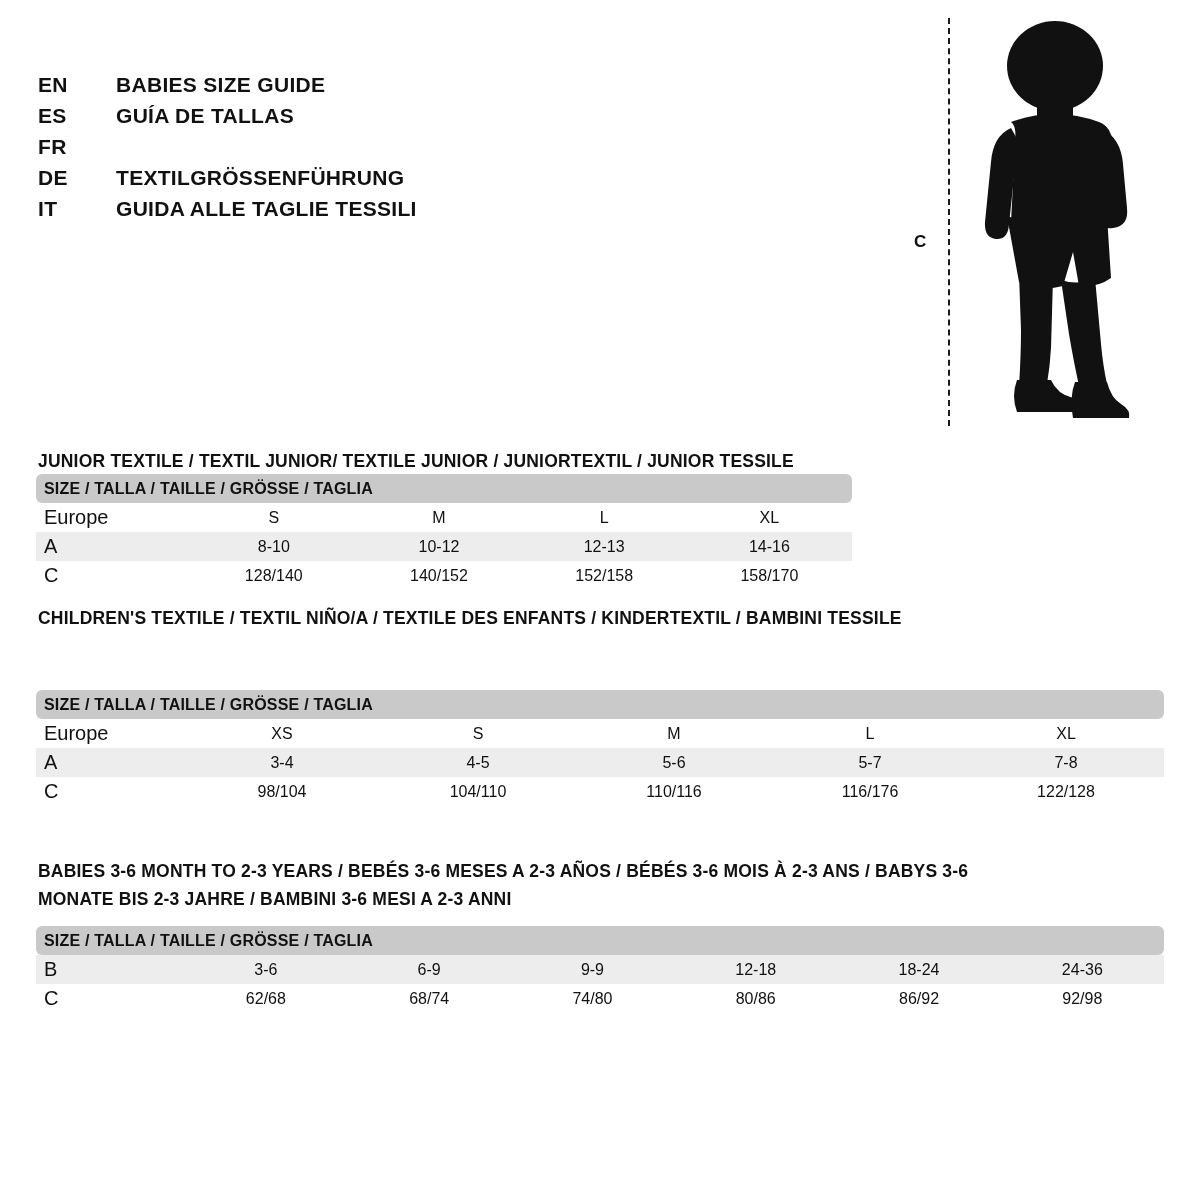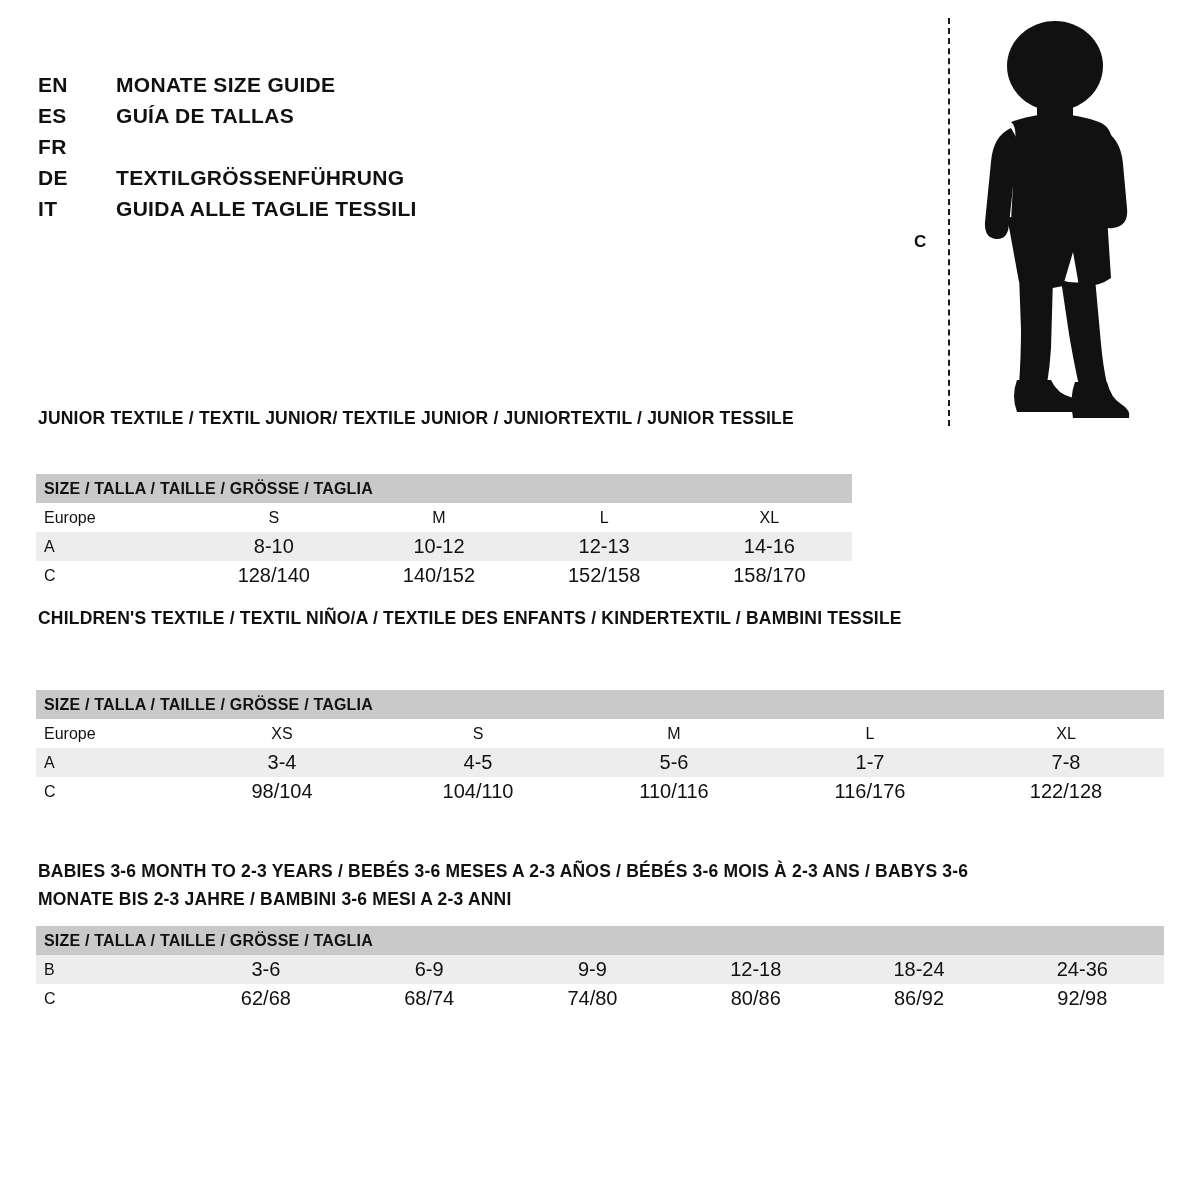--- a/index.html
+++ b/index.html
@@ -94,25 +94,26 @@
     padding: 0;
     height: 29px;
     vertical-align: middle;
   }
   .band {
     background: #c9c9c9;
     font-weight: bold;
     font-size: 16px;
     letter-spacing: 0.2px;
     padding-left: 8px !important;
+    border-radius: 6px;
   }
   .row-white { background: #ffffff; }
   .row-grey  { background: #ededed; }
-  .lbl { padding-left: 8px !important; font-size: 16px; }
-  .val { text-align: center; font-size: 20px; }
+  .lbl { padding-left: 8px !important; font-size: 20px; }
+  .val { text-align: center; font-size: 16px; }
   .hdr { text-align: center; font-size: 16px; }
 
   
   .notes {
     position: absolute;
     left: 38px;
     top: 1068px;
     width: 1100px;
   }
   .note {
@@ -124,21 +125,21 @@
   }
 </style>
 </head>
 <body>
 
 <div class="page">
 
   <div class="lang-block">
     <div class="lang-row">
       <div class="lang-code">EN</div>
-      <div class="lang-title">MONATE SIZE GUIDE</div>
+      <div class="lang-title">BABIES SIZE GUIDE</div>
     </div>
     <div class="lang-row">
       <div class="lang-code">ES</div>
       <div class="lang-title">GUÍA DE TALLAS</div>
     </div>
     <div class="lang-row">
       <div class="lang-code">FR</div>
     </div>
     <div class="lang-row">
       <div class="lang-code">DE</div>
@@ -171,21 +172,21 @@
         <path d="M64 256 q20 8 34 4 l-2 70 q-1 18 -4 36 l-28 2 q2 -30 2 -56 z"></path>
 
         <path d="M106 262 q18 6 34 -2 l6 66 q2 22 6 40 l-28 2 q-6 -28 -10 -52 z"></path>
 
         <path d="M62 362 h34 q6 14 22 18 q12 4 10 14 h-66 q-6 -16 0 -32 z"></path>
         <path d="M120 364 h32 q4 16 14 22 q10 6 8 14 h-56 q-4 -20 2 -36 z"></path>
       </g>
     </svg>
   </div>
 
-  <div class="sec-title" style="top:408px;">JUNIOR TEXTILE / TEXTIL JUNIOR/ TEXTILE JUNIOR / JUNIORTEXTIL / JUNIOR TESSILE</div>
+  <div class="sec-title" style="top:451px;">JUNIOR TEXTILE / TEXTIL JUNIOR/ TEXTILE JUNIOR / JUNIORTEXTIL / JUNIOR TESSILE</div>
 
   <table class="size-table" style="top:474px; left:36px; width:816px;">
     <tbody>
         <tr>
       <td class="band" colspan="5">SIZE / TALLA / TAILLE / GRÖSSE / TAGLIA</td>
     </tr>
     <tr class="row-white">
       <td class="lbl" style="width:155px;">Europe</td>
       <td class="hdr" style="width:165px;">S</td>
       <td class="hdr" style="width:165px;">M</td>
@@ -222,21 +223,21 @@
       <td class="hdr" style="width:196px;">S</td>
       <td class="hdr" style="width:196px;">M</td>
       <td class="hdr" style="width:196px;">L</td>
       <td class="hdr" style="width:196px;">XL</td>
     </tr>
     <tr class="row-grey">
       <td class="lbl">A</td>
       <td class="val">3-4</td>
       <td class="val">4-5</td>
       <td class="val">5-6</td>
-      <td class="val">1-7</td>
+      <td class="val">5-7</td>
       <td class="val">7-8</td>
     </tr>
     <tr class="row-white">
       <td class="lbl">C</td>
       <td class="val">98/104</td>
       <td class="val">104/110</td>
       <td class="val">110/116</td>
       <td class="val">116/176</td>
       <td class="val">122/128</td>
     </tr>

